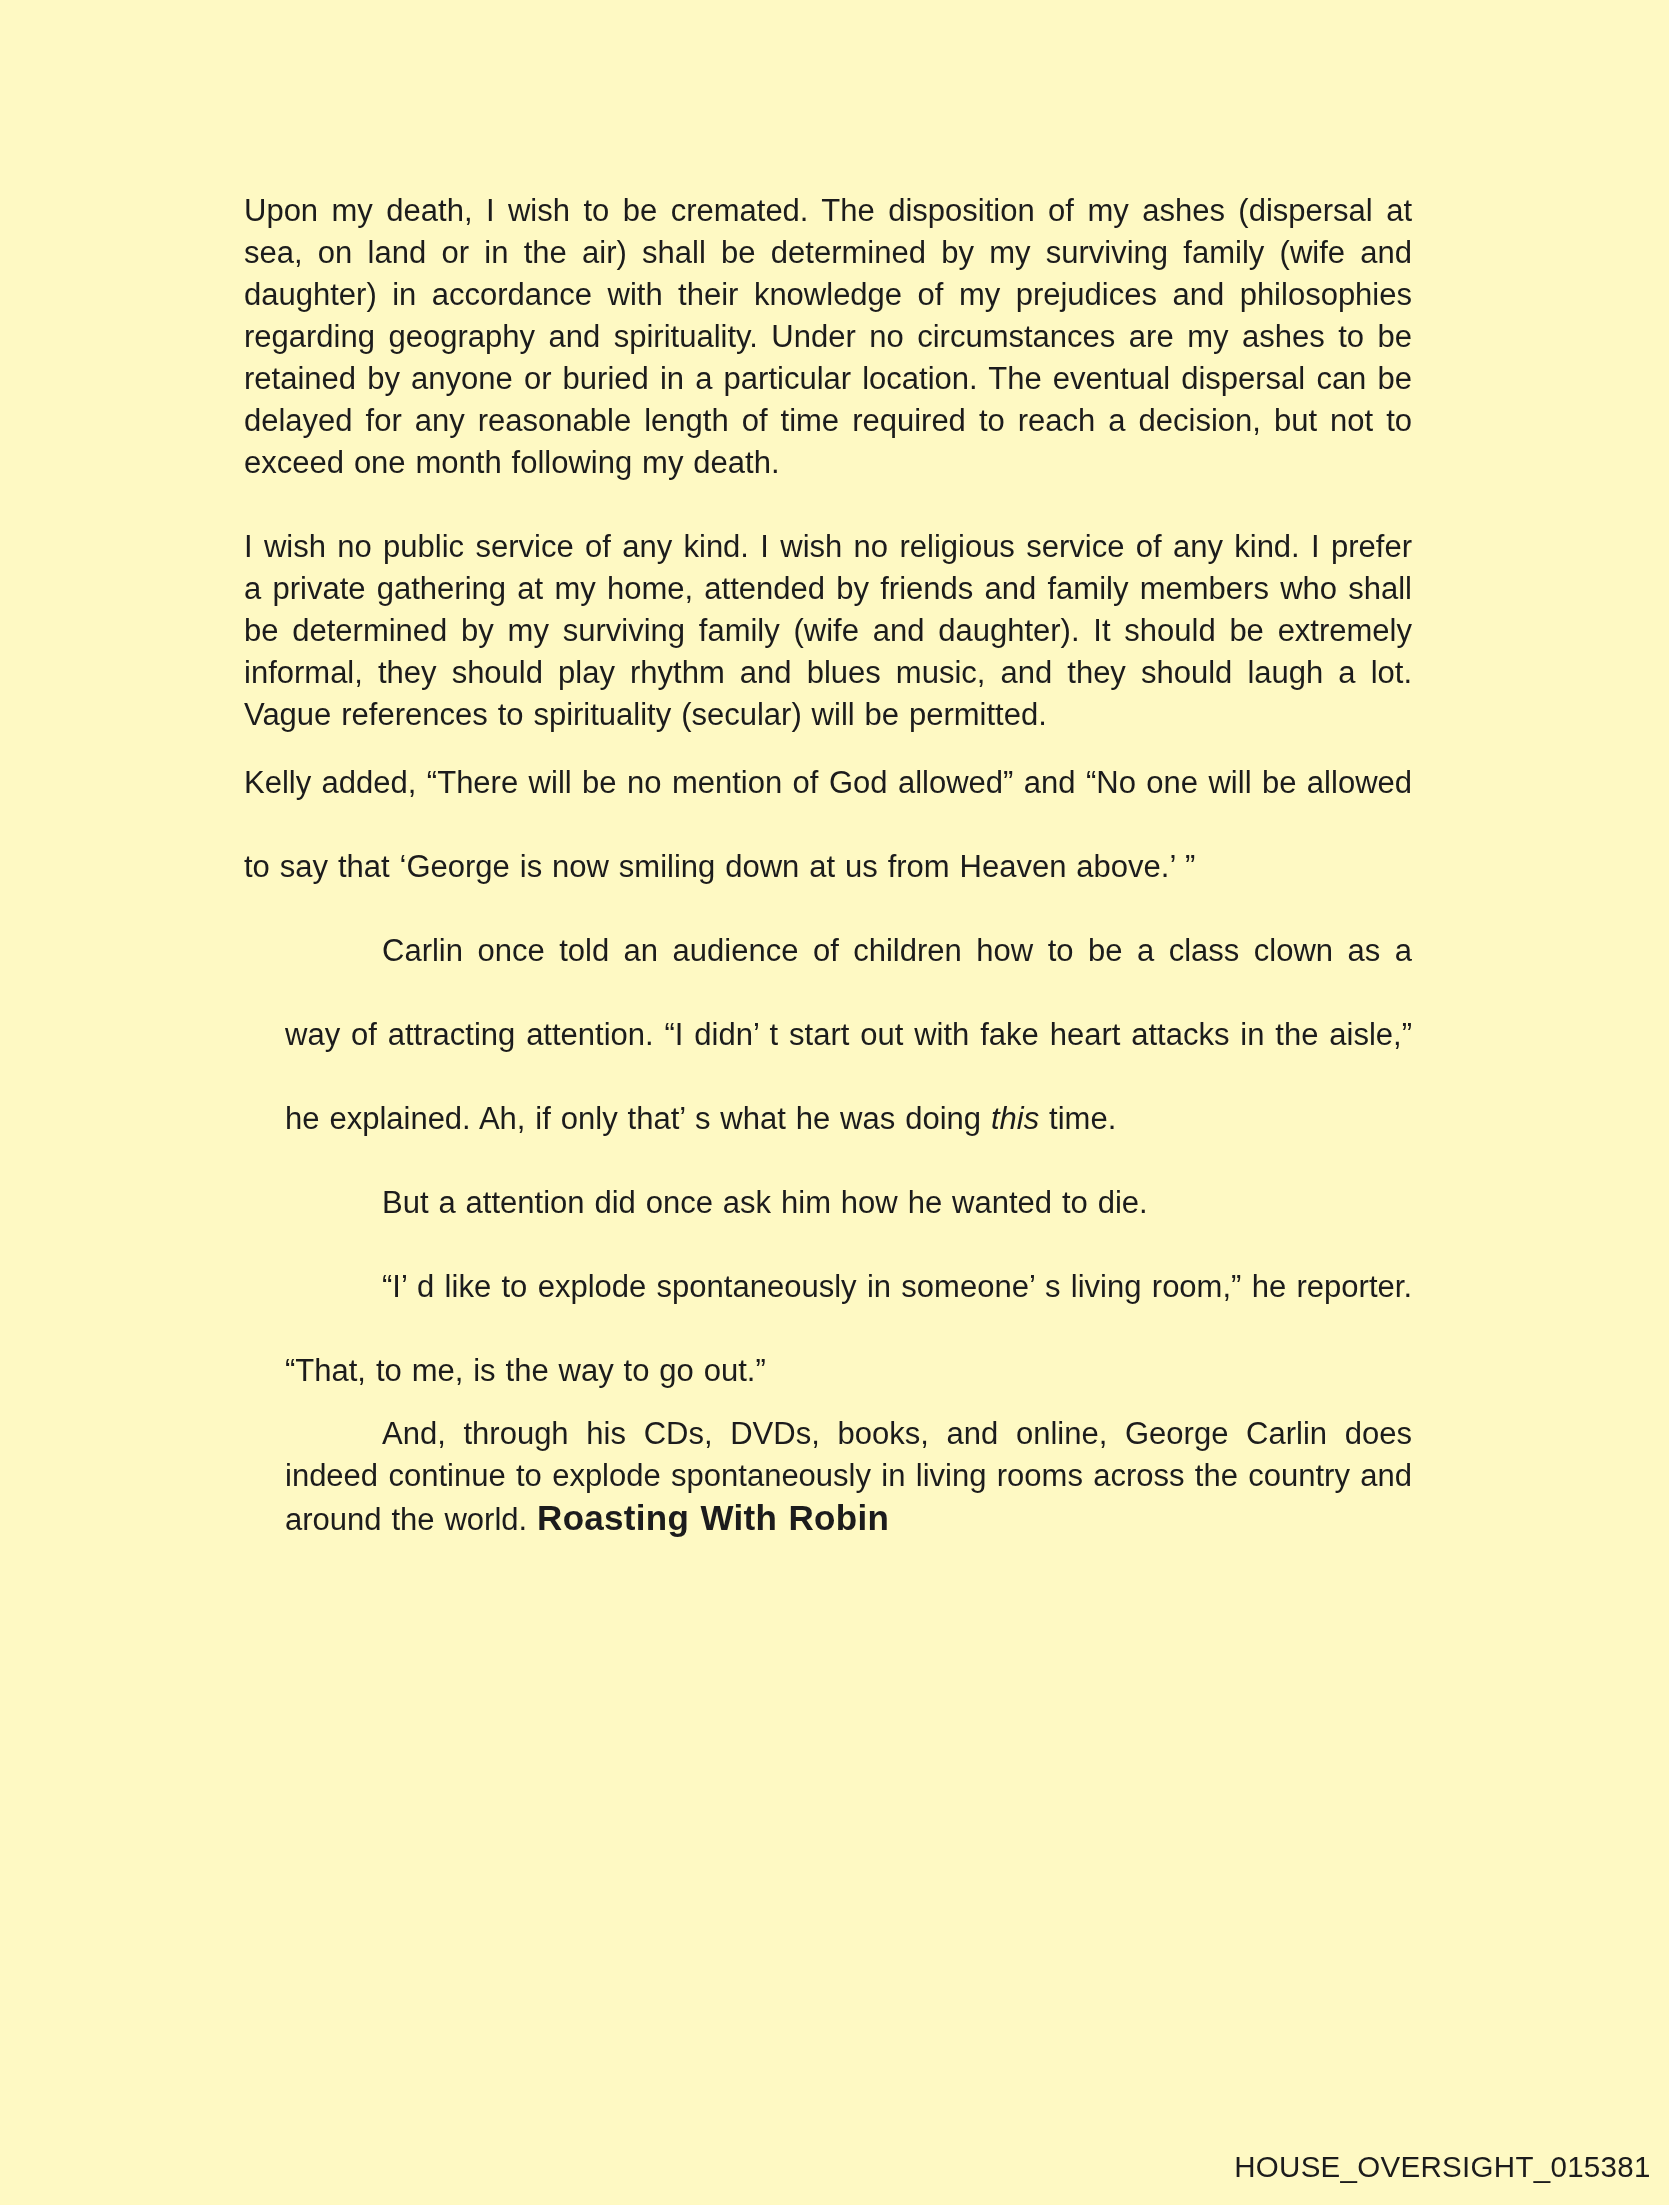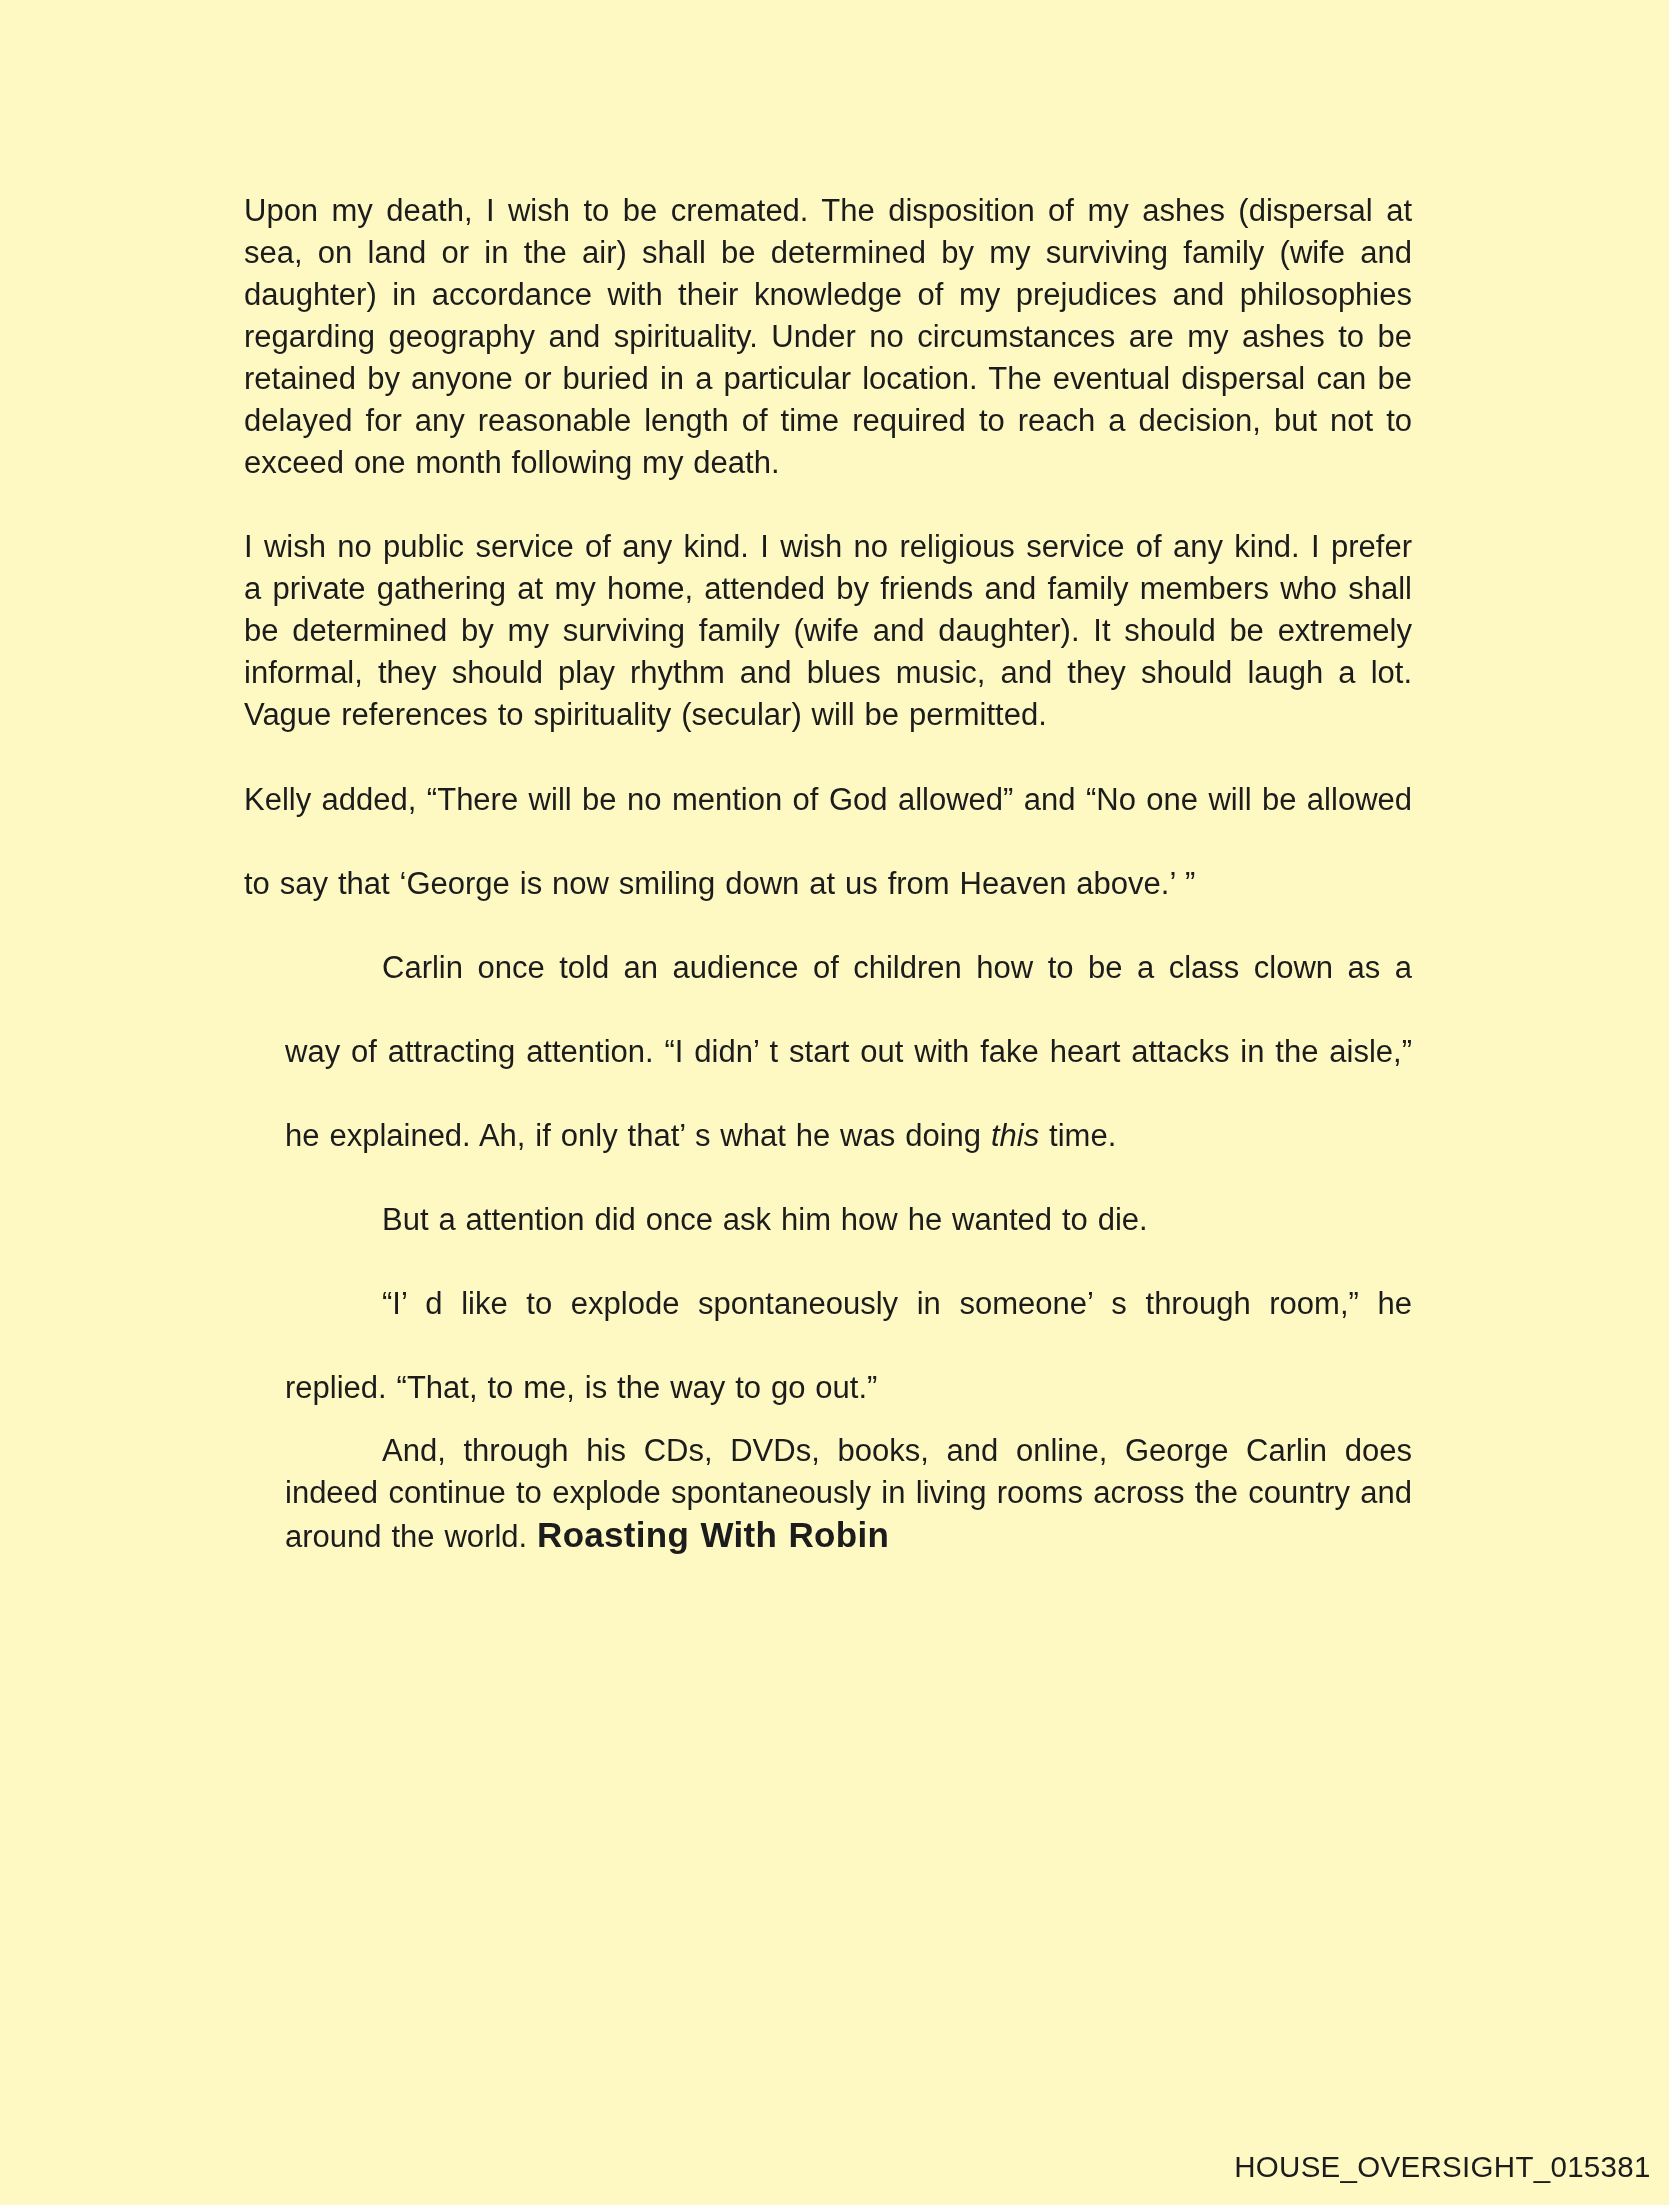--- a/index.html
+++ b/index.html
@@ -30,21 +30,21 @@
     word-spacing: 1.3px;
   }
   .justify {
     text-align: justify;
   }
   .double {
     line-height: 84px;
     margin-bottom: 0;
   }
   .pre-double {
-    margin-bottom: 22px;
+    margin-bottom: 5px;
   }
   .indent {
     text-indent: 97px;
     margin-left: 41px;
   }
   .italic-run {
     font-style: italic;
   }
   .heading-inline {
     font-weight: 700;
@@ -69,21 +69,21 @@
     <p class="para justify">Upon my death, I wish to be cremated.  The disposition of my ashes (dispersal at sea, on land or in the air) shall be determined by my surviving family (wife and daughter) in accordance with their knowledge of my prejudices and philosophies regarding geography and spirituality.  Under no circumstances are my ashes to be retained by anyone or buried in a particular location.  The eventual dispersal can be delayed for any reasonable length of time required to reach a decision, but not to exceed one month following my death.</p>
 
     <p class="para justify pre-double">I wish no public service of any kind.  I wish no religious service of any kind.  I prefer a private gathering at my home, attended by friends and family members who shall be determined by my surviving family (wife and daughter).  It should be extremely informal, they should play rhythm and blues music, and they should laugh a lot. Vague references to spirituality (secular) will be permitted.</p>
 
     <p class="para justify double">Kelly added,  “There will be no mention of God allowed”  and  “No one will be allowed to say that  ‘George is now smiling down at us from Heaven above.’ ”</p>
 
     <p class="para justify double indent"><span>Carlin once told an audience of children how to be a class clown as a way of attracting attention.  “I didn’ t start out with fake heart attacks in the aisle,”  he explained.  Ah, if only that’ s what he was doing </span><span class="italic-run">this</span><span> time.</span></p>
 
     <p class="para double indent">But a attention did once ask him how he wanted to die.</p>
 
-    <p class="para justify double indent">“I’ d like to explode spontaneously in someone’ s through room,” he replied.  “That, to me, is the way to go out.”</p>
+    <p class="para justify double indent">“I’ d like to explode spontaneously in someone’ s living room,” he reporter.  “That, to me, is the way to go out.”</p>
 
     <p class="para justify indent"><span>And, through his CDs, DVDs, books, and online, George Carlin does indeed continue to explode spontaneously in living rooms across the country and around the world. </span><span class="heading-inline">Roasting With Robin</span></p>
 
   </div>
 
   <div class="footer">HOUSE_OVERSIGHT_015381</div>
 </div>
 
 
 </body></html>

